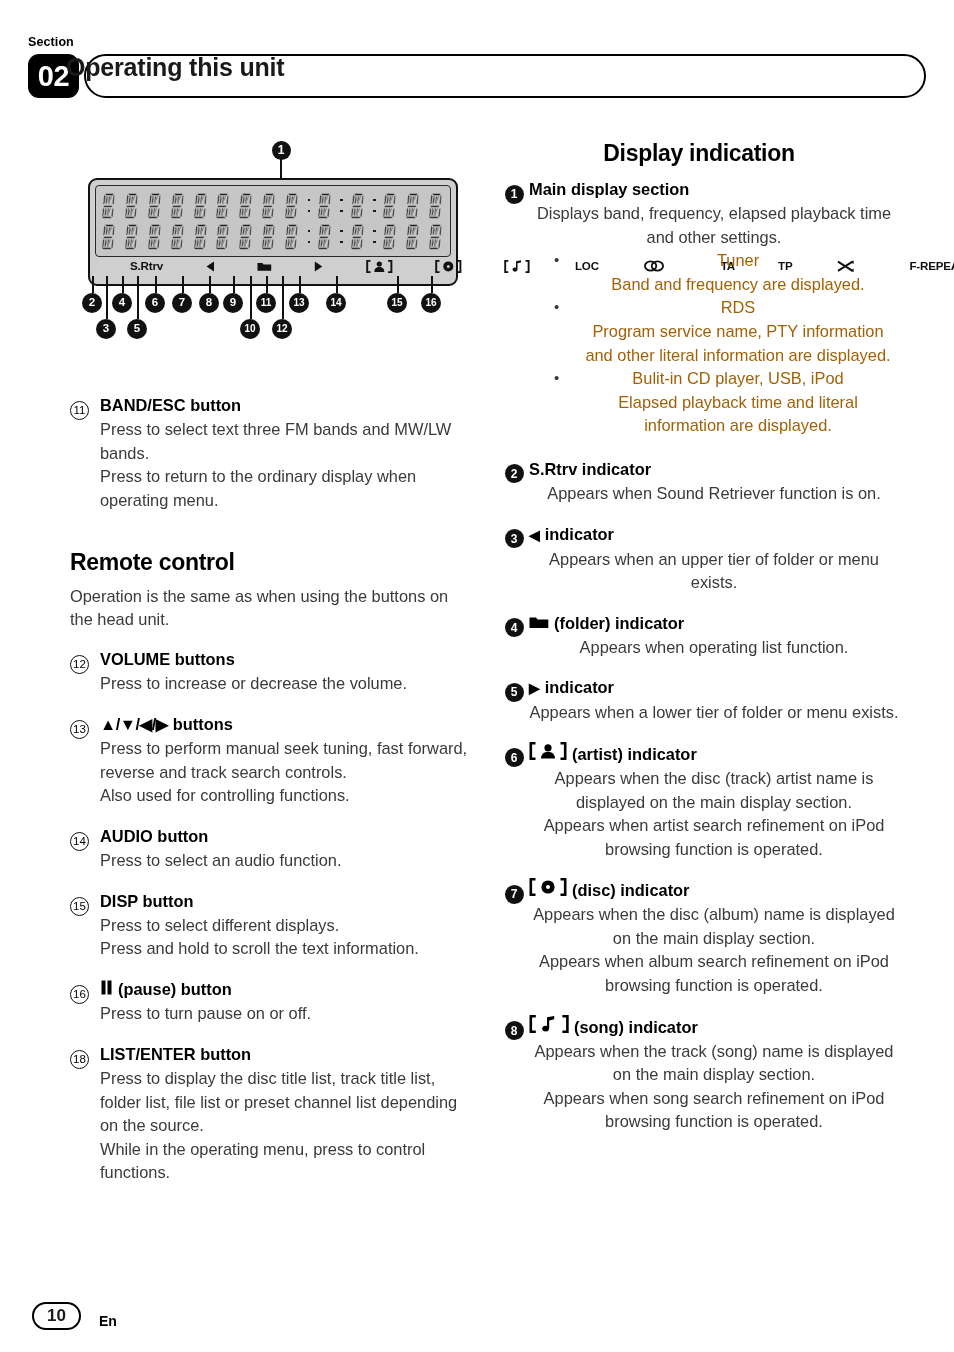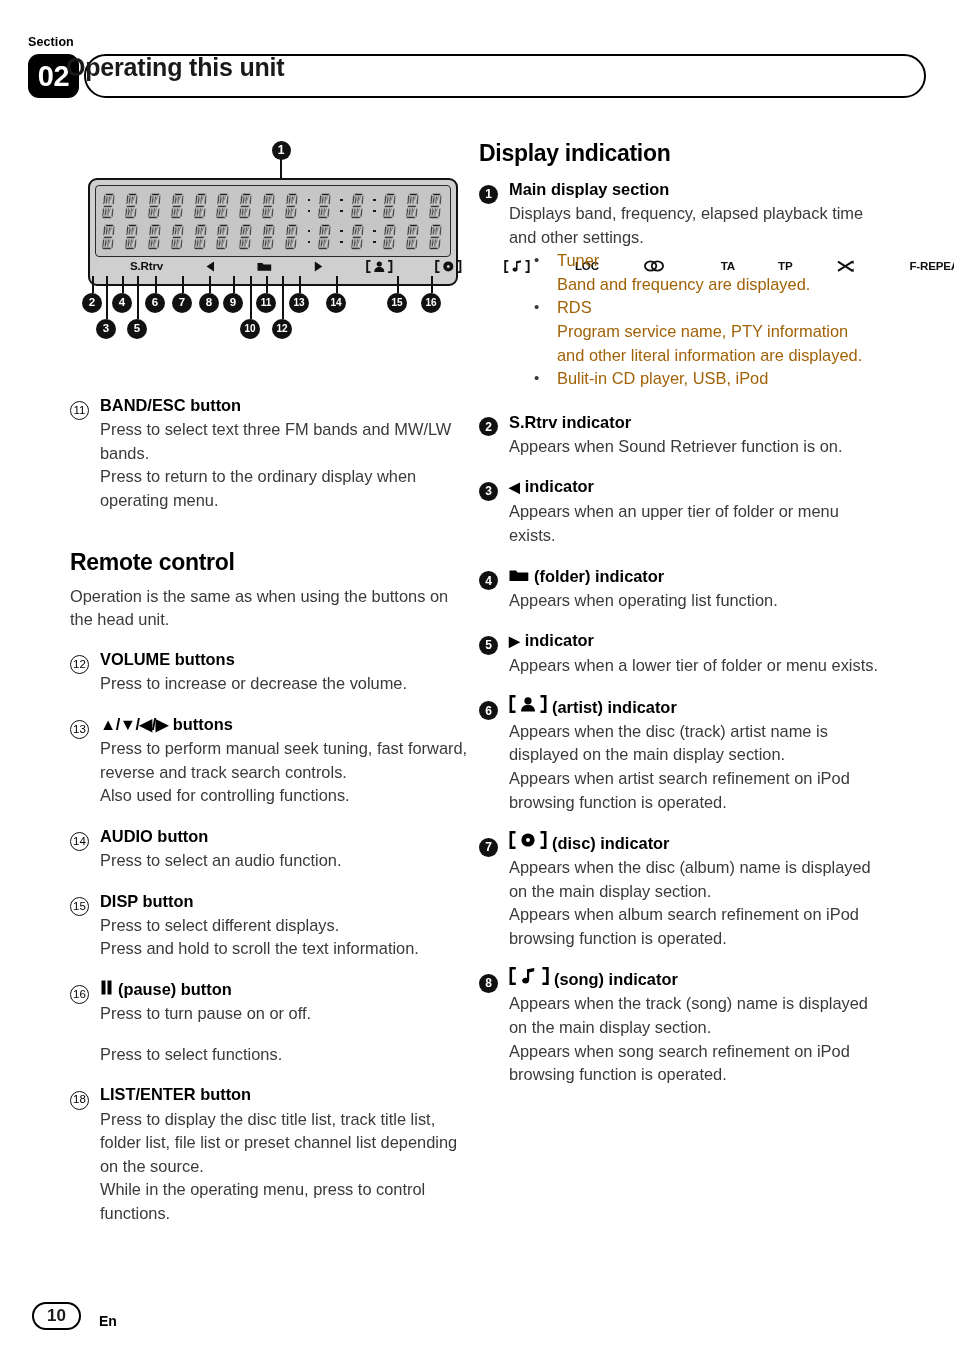--- a/index.html
+++ b/index.html
@@ -81,23 +81,24 @@
 
   
   .col-left {
     position: absolute;
     left: 70px;
     top: 140px;
     width: 400px;
   }
   .col-right {
     position: absolute;
-    left: 479px;
+    left: 499px;
     top: 140px;
     width: 400px;
+    text-align: center;
   }
 
   
   .figure {
     position: relative;
     width: 400px;
     height: 222px;
   }
   .callout-top {
     position: absolute;
@@ -1188,23 +1189,20 @@
           </span>
           <span>(pause) button</span>
         </span>
       </div>
       <div class="entry-body">
         <p>Press to turn pause on or off.</p>
       </div>
     </div>
 
     <div class="entry">
-      <div class="entry-body">
-        <p>Press to select functions.</p>
-      </div>
     </div>
 
     <div class="entry">
       <div class="entry-head">
         <span class="marker-open"><span class="ocirc">18</span></span>
         <span class="entry-title">LIST/ENTER button</span>
       </div>
       <div class="entry-body">
         <p>Press to display the disc title list, track title list, folder list, file list or preset channel list depending on the source.</p>
         <p>While in the operating menu, press to control functions.</p>
@@ -1228,20 +1226,21 @@
           <li>
             <span>Tuner</span><br>
             <span>Band and frequency are displayed.</span>
           </li>
           <li>
             <span>RDS</span><br>
             <span>Program service name, PTY information and other literal information are displayed.</span>
           </li>
           <li>
             <span>Bulit-in CD player, USB, iPod</span><br>
+            <span>Elapsed playback time and literal information are displayed.</span>
           </li>
         </ul>
       </div>
     </div>
 
     <div class="entry" style="margin-top:20px;">
       <div class="entry-head">
         <span class="marker-filled"><span class="fcirc">2</span></span>
         <span class="entry-title">S.Rtrv indicator</span>
       </div>

